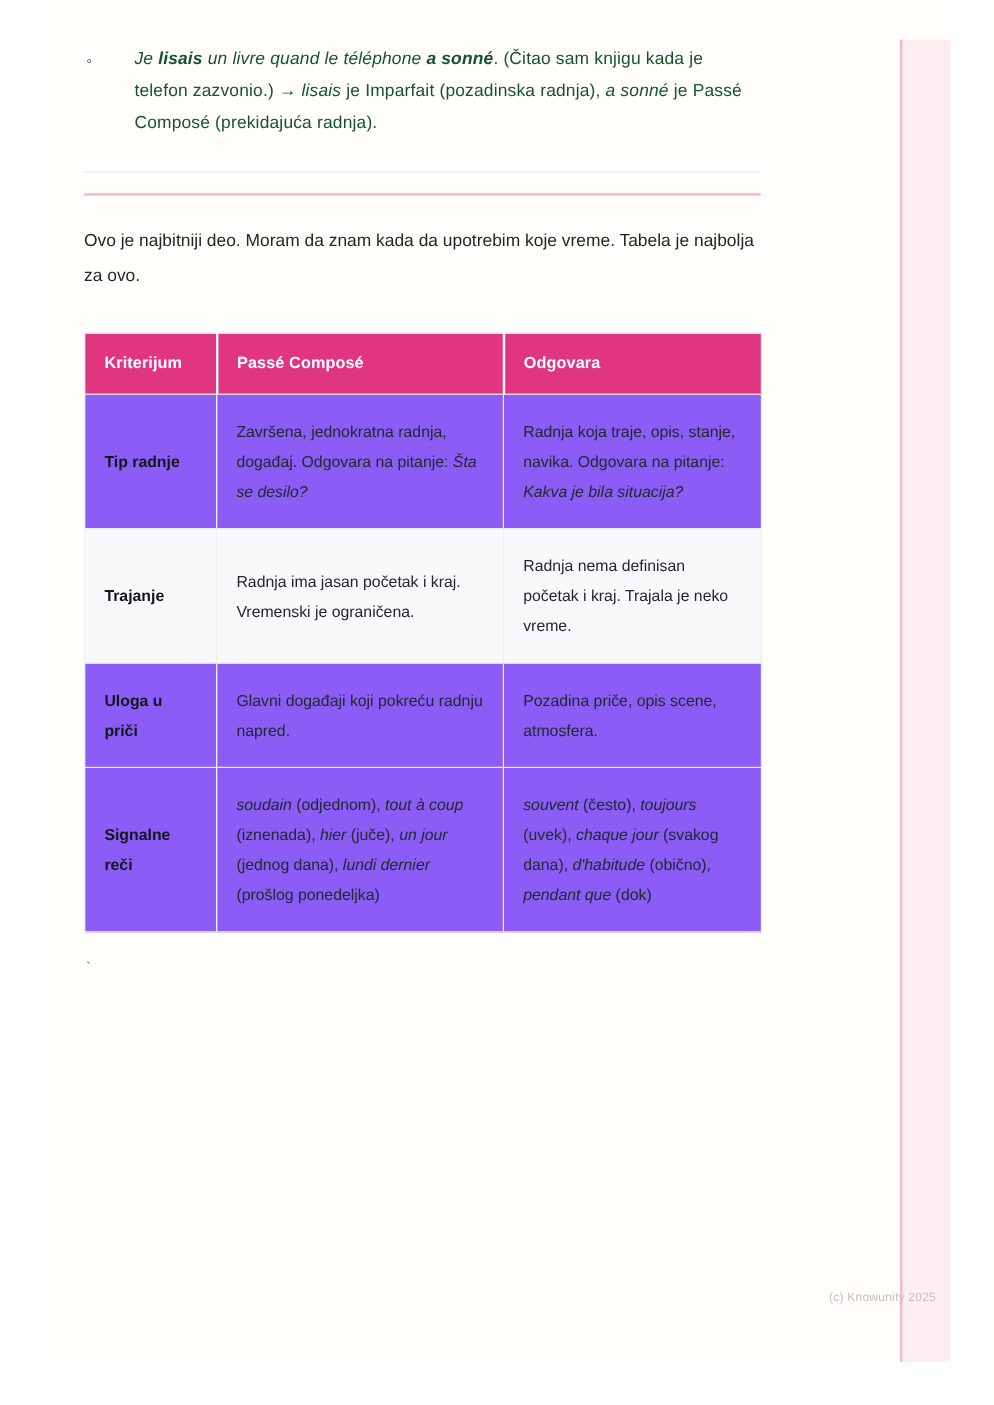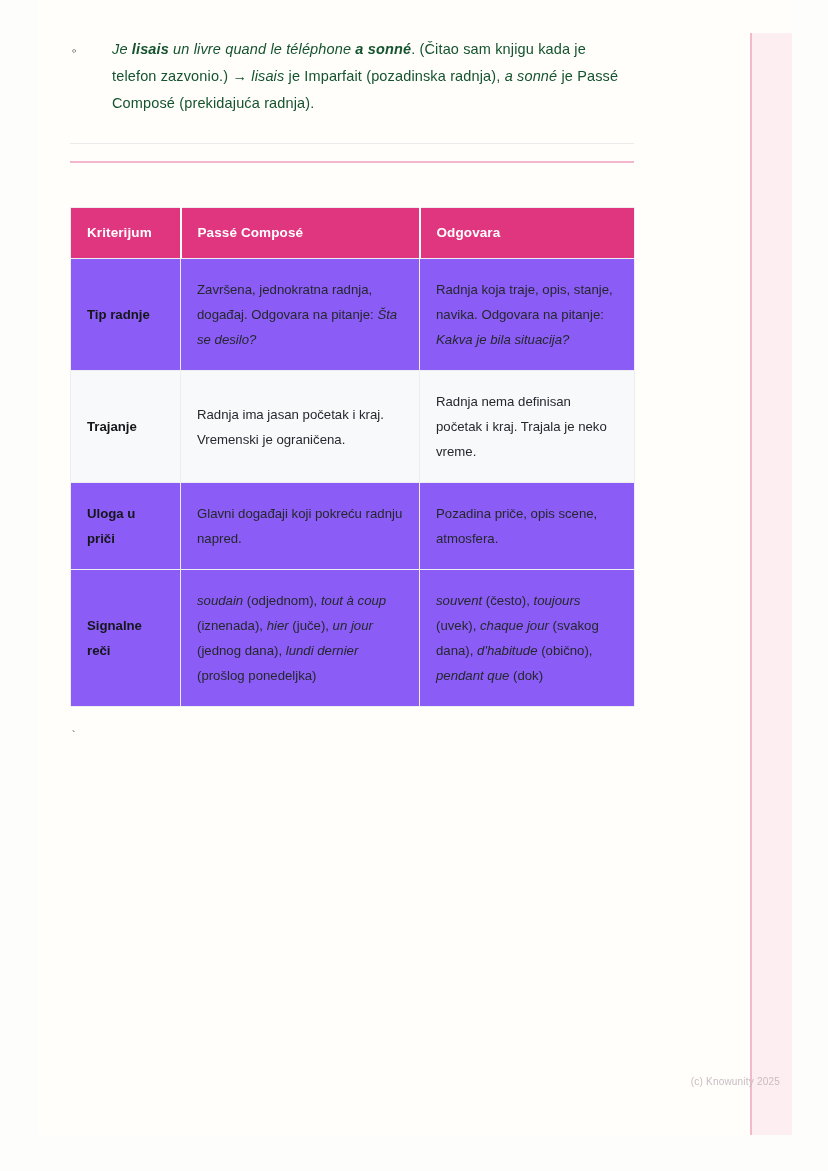--- a/index.html
+++ b/index.html
@@ -102,21 +102,21 @@
   .lead {
     margin: 0;
     padding-top: 24px;
     font-size: 14.5px;
     line-height: 29px;
     color: #22262b;
   }
 
   
   .cmp-table {
-    margin-top: 44px;
+    margin-top: 32px;
     width: 564px;
     border-collapse: collapse;
     table-layout: fixed;
     border: 1px solid #eceef0;
   }
   .cmp-table col.c1 { width: 110px; }
   .cmp-table col.c2 { width: 239px; }
   .cmp-table col.c3 { width: 215px; }
 
   .cmp-table thead th {
@@ -186,20 +186,21 @@
     <div class="bullet-row">
       <span class="bullet-marker">◦</span>
       <span class="bullet-text"><i>Je </i><span class="bi">lisais</span><i> un livre quand le téléphone </i><span class="bi">a sonné</span><span>. (Čitao sam knjigu kada je telefon zazvonio.) → </span><i>lisais</i><span> je Imparfait (pozadinska radnja), </span><i>a sonné</i><span> je Passé Composé (prekidajuća radnja).</span></span>
     </div>
   </div>
 
   <div class="rule"></div>
 
   <div class="heading-rule"></div>
 
+  <p class="lead">Ovo je najbitniji deo. Moram da znam kada da upotrebim koje vreme. Tabela je najbolja za ovo.</p>
 
   <table class="cmp-table">
     <colgroup>
       <col class="c1">
         <col class="c2">
         <col class="c3">
     </colgroup>
     <thead>
       <tr>
         <th>Kriterijum</th>

